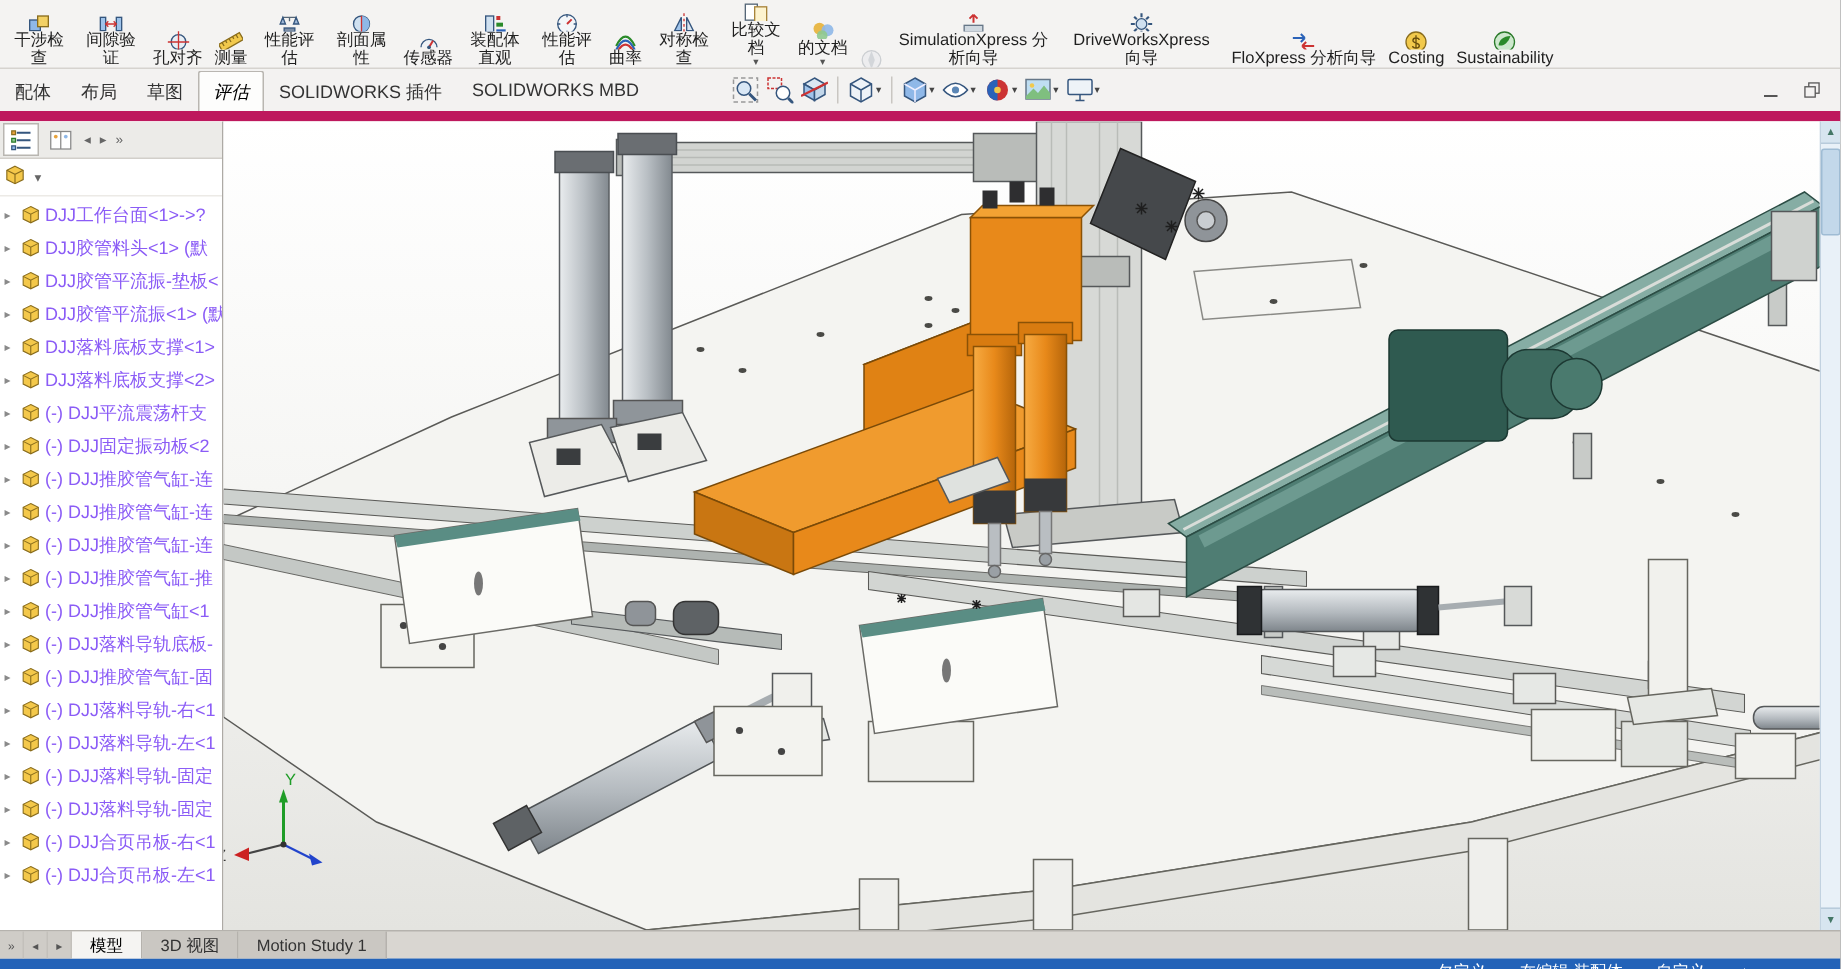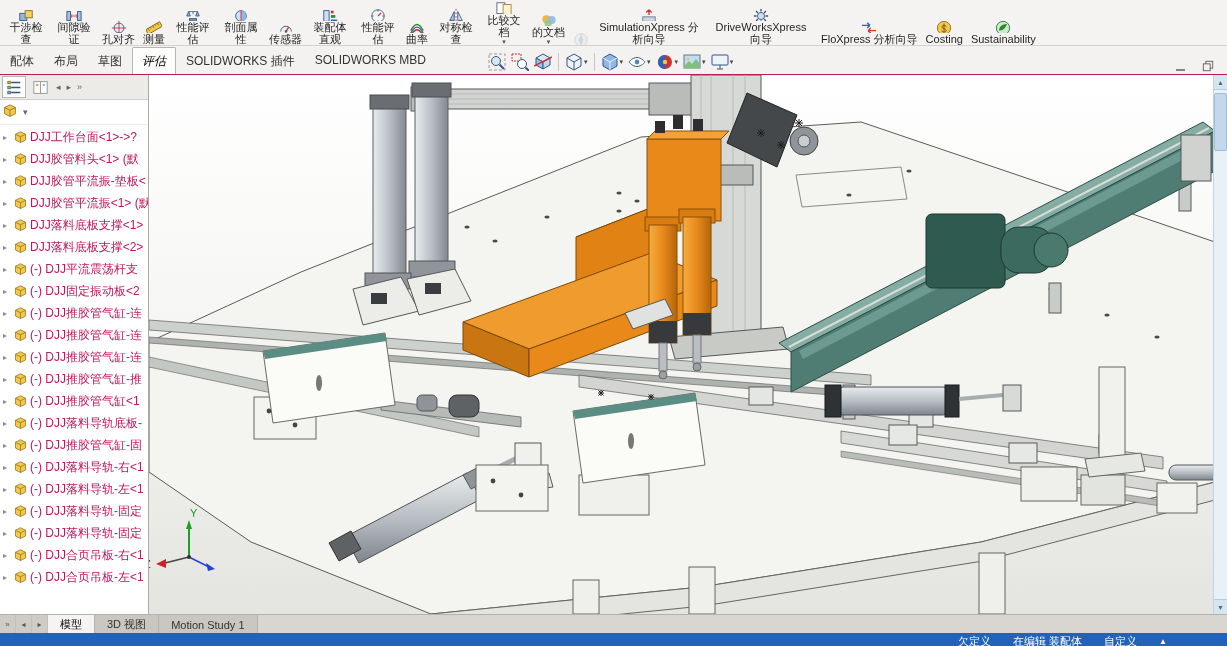--- a/index.html
+++ b/index.html
@@ -12,21 +12,21 @@
   .rb-item{display:flex;flex-direction:column;align-items:center;justify-content:flex-end;
            height:45px;padding:0 4px;cursor:default;border-radius:2px;}
   .rb-icon{height:13px;overflow:hidden;display:flex;align-items:flex-start;}
   .rb-label{font-size:11px;line-height:12px;text-align:center;max-width:40px;color:#1f1f1f;
             word-break:break-all;}
   .rb-label.latin{max-width:104px;word-break:normal;}
   .rb-item .dd{font-size:7px;color:#555;line-height:7px;height:7px;}
   .rb-item.disabled .rb-label{color:#9f9f9f;}
   .rb-item.disabled .rb-icon{opacity:.45;}
   
-  #tabbar{height:28px;background:#f3f2f1;border-bottom:1px solid #be185d;display:flex;align-items:flex-end;}
+  #tabbar{height:28px;background:#f3f2f1;border-bottom:7px solid #be185d;display:flex;align-items:center;}
   .cmd-tab{padding:5px 9px 4px 9px;font-size:12px;color:#333;border:1px solid transparent;border-bottom:none;
            white-space:nowrap;cursor:default;}
   .cmd-tab.active{background:#fdfdfc;border-color:#b9b6b1;border-radius:2px 2px 0 0;color:#000;font-style:italic;}
   #headsup{display:flex;align-items:center;gap:1px;margin-left:46px;padding:1px 4px;}
   .hu-btn{display:flex;align-items:center;gap:1px;padding:2px 2px;border-radius:2px;cursor:default;}
   .hu-btn .dd{font-size:7px;color:#444;}
   .hu-sep{width:1px;height:18px;background:#c9c6c2;margin:0 3px;}
   #winctl{margin-left:auto;display:flex;align-items:center;gap:10px;padding-right:10px;}
   .wc{width:18px;height:16px;display:flex;align-items:center;justify-content:center;cursor:default;}
   
@@ -36,21 +36,21 @@
   #paneltabs{height:24px;background:#ecebe8;border-bottom:1px solid #d2cfca;display:flex;align-items:center;
              gap:2px;padding:0 2px;}
   .ptab{width:22px;height:20px;display:flex;align-items:center;justify-content:center;border:1px solid transparent;cursor:default;}
   .ptab.active{background:#fff;border-color:#b9b6b1;}
   .pnav{font-size:9px;color:#666;padding:0 2px;cursor:default;}
   #paneltools{height:24px;display:flex;align-items:center;gap:4px;padding:0 3px;border-bottom:1px solid #eceae6;}
   #tree{flex:1;overflow:hidden;padding-top:1px;}
   .trow{display:flex;align-items:center;height:22px;gap:3px;padding-left:3px;white-space:nowrap;cursor:default;}
   .trow .chev{width:8px;font-size:8px;color:#8a8a8a;flex:none;}
   .trow .ticon{flex:none;display:flex;}
-  .trow .tlabel{font-size:12px;color:#be185d;overflow:hidden;}
+  .trow .tlabel{font-size:12px;color:#8b5cf6;overflow:hidden;}
   #viewport{flex:1;position:relative;overflow:hidden;
             background:linear-gradient(180deg,#ffffff 0%,#f6f6f4 45%,#e4e4e0 100%);}
   #viewport svg{position:absolute;left:0;top:0;}
   #vscroll{width:13px;min-width:13px;background:#e9f1f8;border-left:1px solid #c2d2e0;display:flex;
            flex-direction:column;align-items:center;}
   .sbtn{width:13px;height:14px;display:flex;align-items:center;justify-content:center;background:#d7e5f0;
         border-bottom:1px solid #b8cbdb;font-size:7px;color:#476;cursor:default;}
   .sbtn.bottom{margin-top:auto;border-top:1px solid #b8cbdb;border-bottom:none;}
   #sthumb{width:11px;height:56px;background:#c3d8ea;border:1px solid #9fbcd4;border-radius:2px;margin-top:3px;cursor:default;}
   

